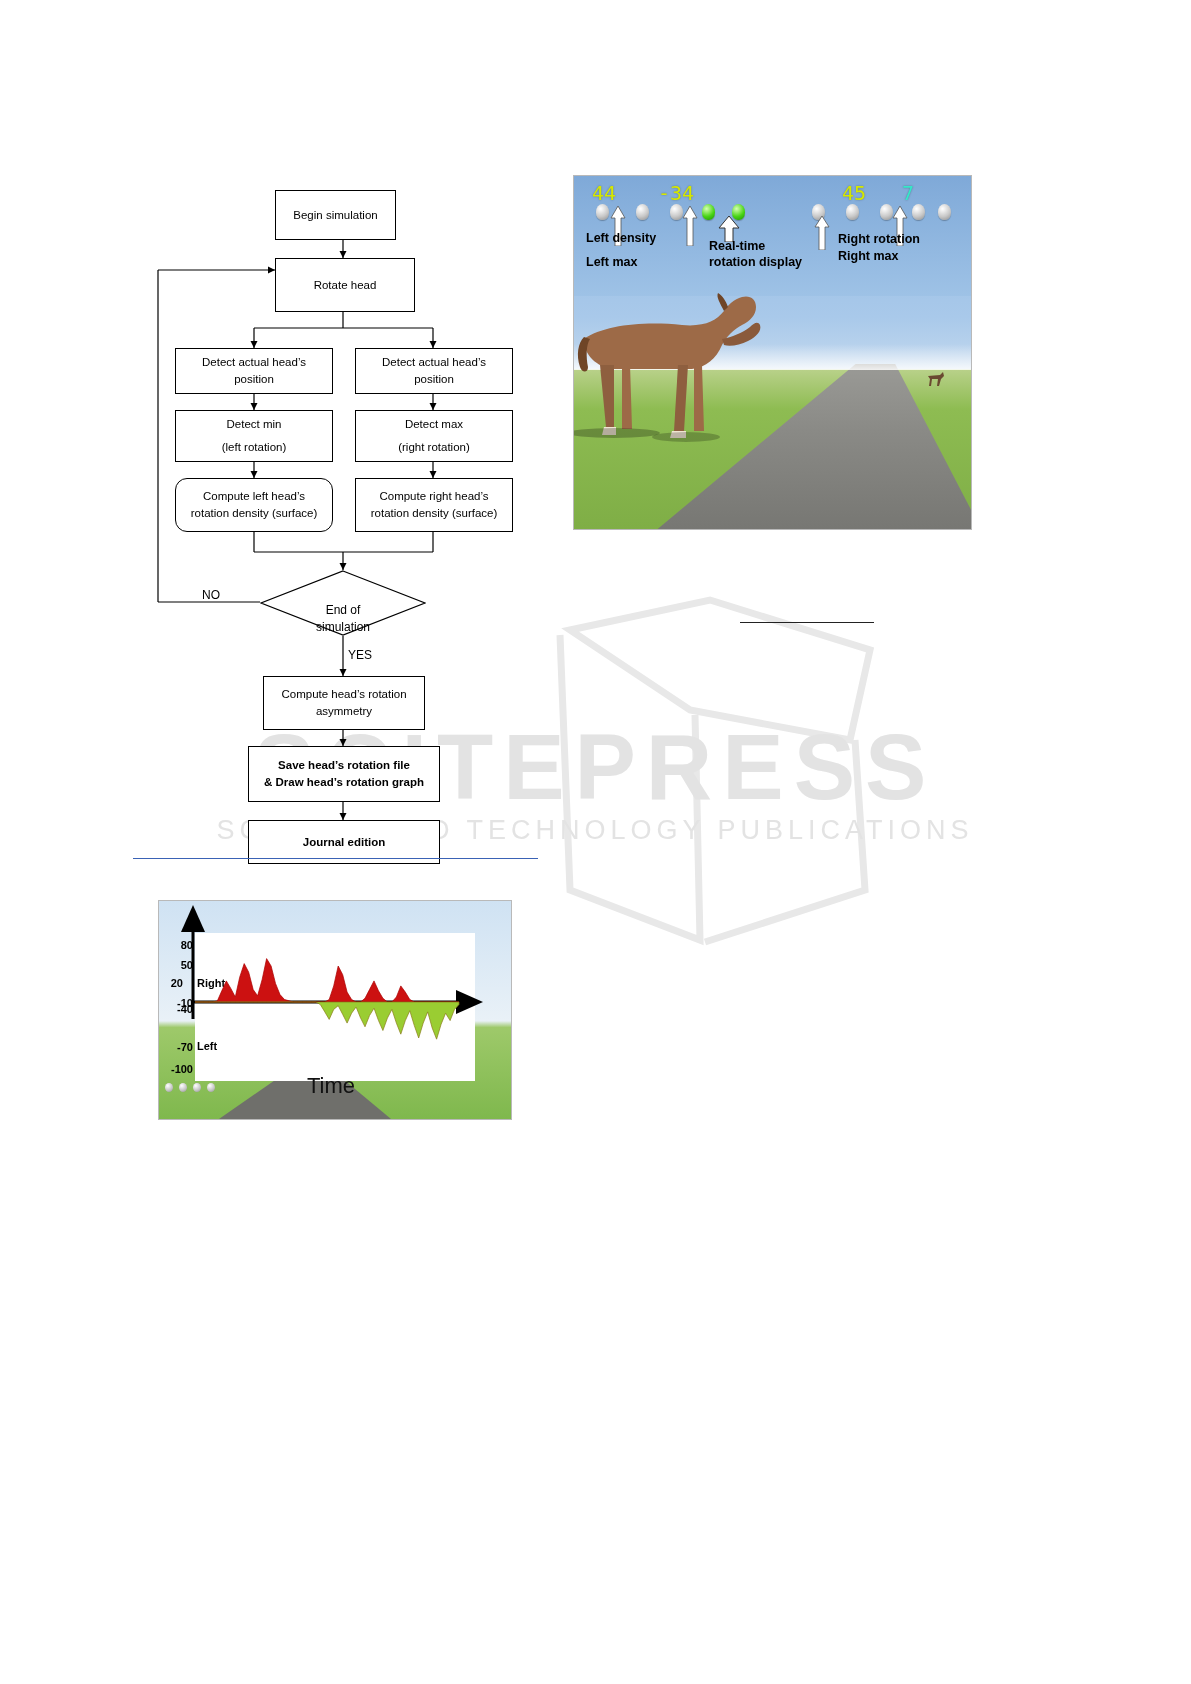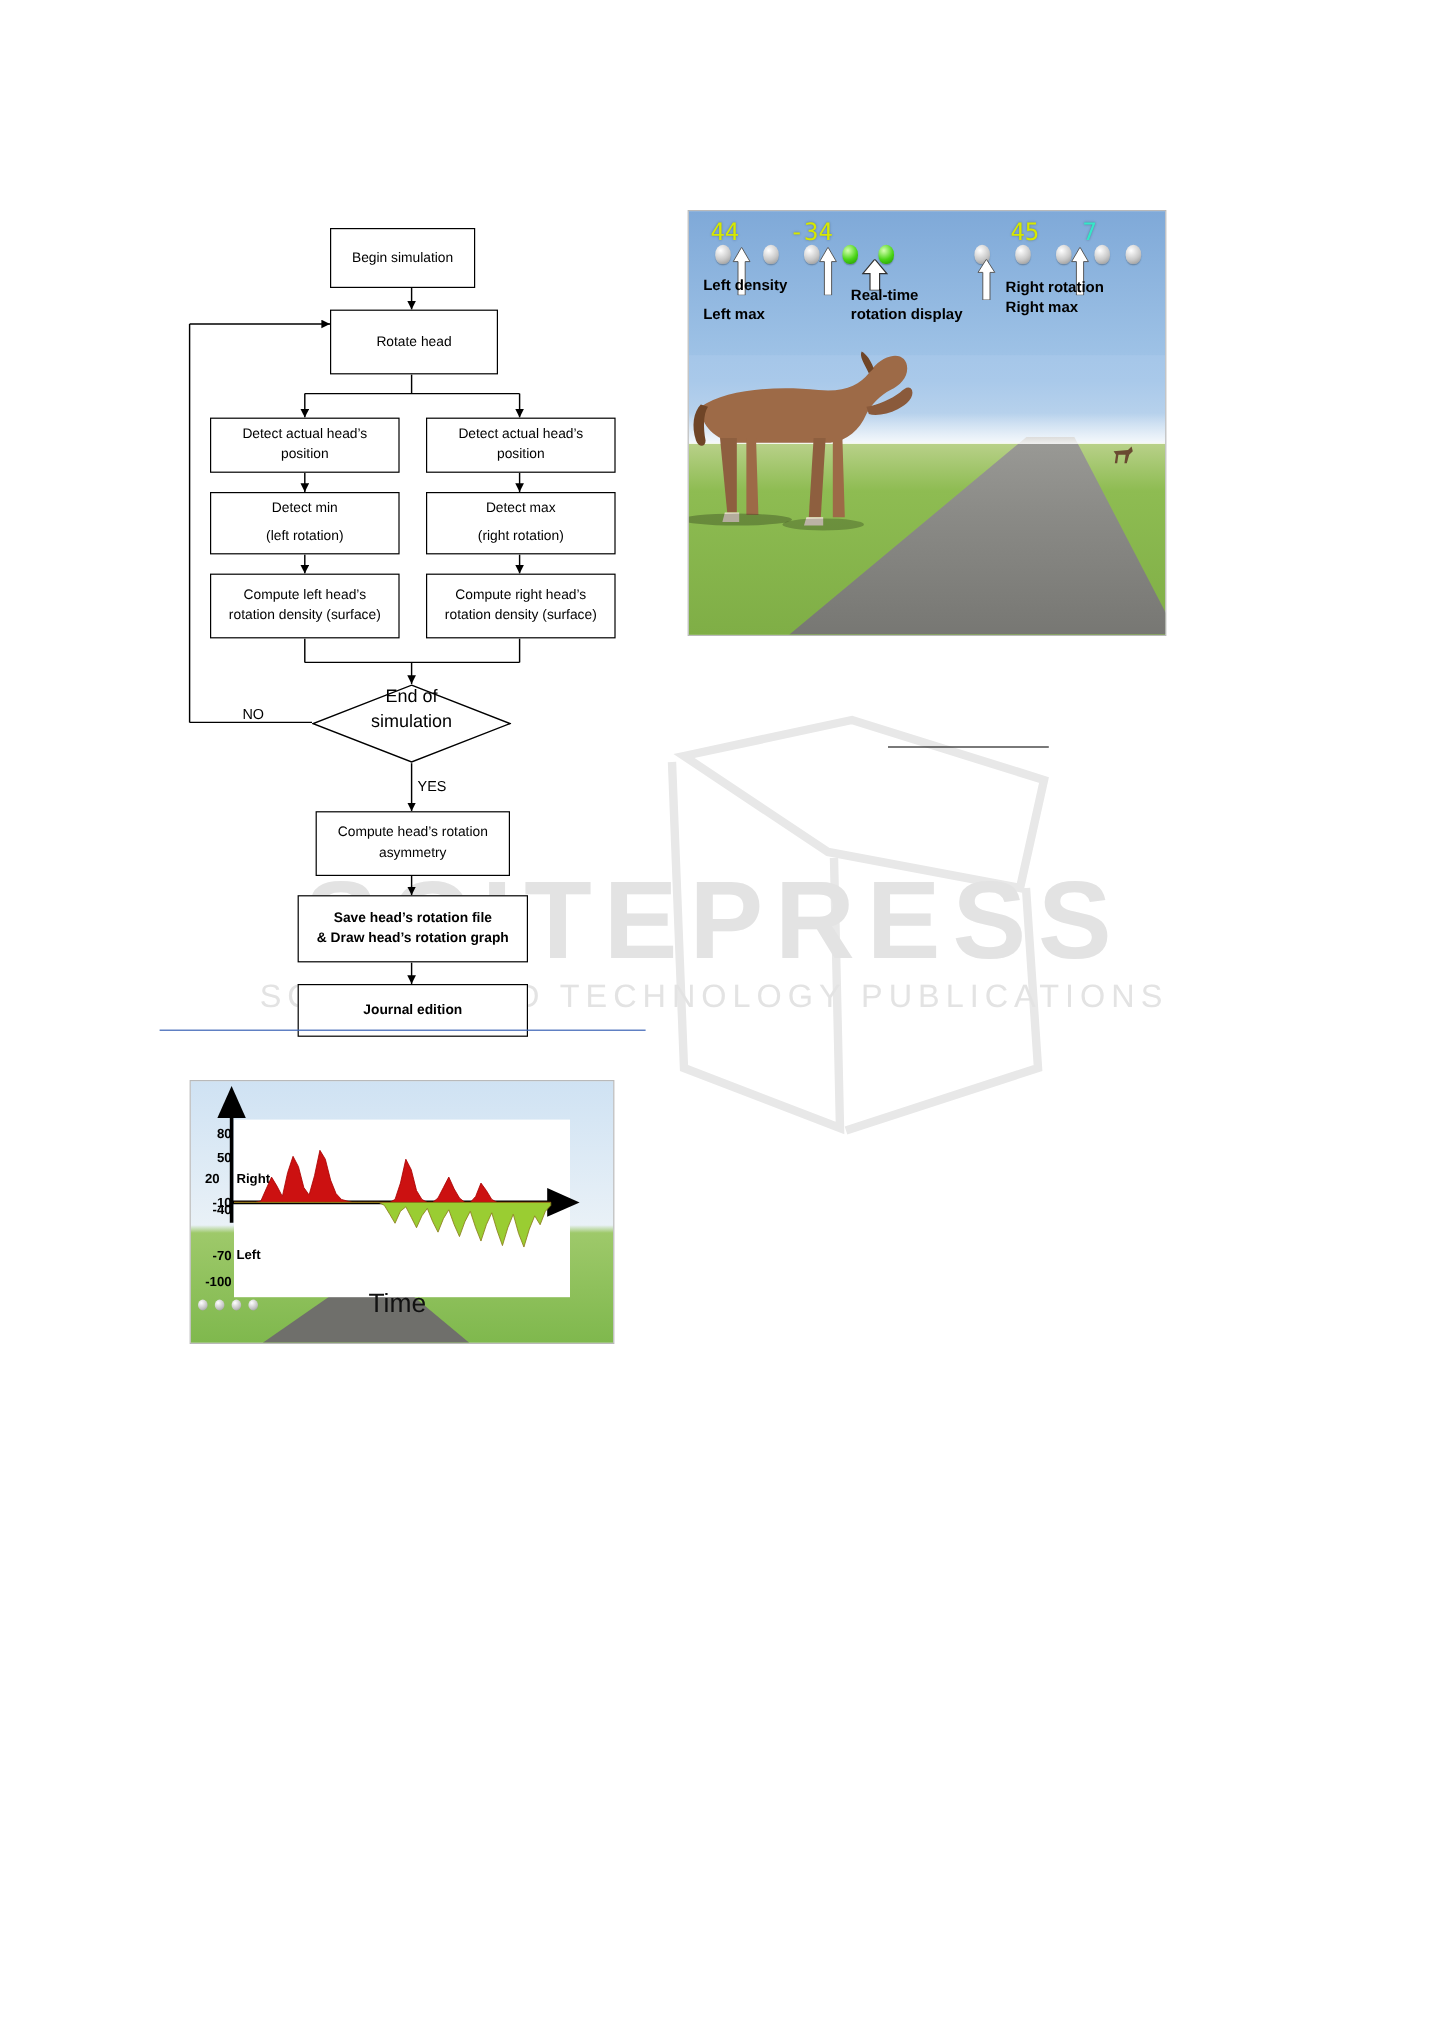--- a/index.html
+++ b/index.html
@@ -73,24 +73,24 @@
     text-align: center;
     font-size: 11.5px;
     color: #000;
     line-height: 1.45;
     padding: 2px 4px;
   }
   .fc-box span { display: block; }
   .fc-diamond {
     position: absolute;
     display: flex;
-    align-items: flex-start;
+    align-items: flex-end;
     justify-content: center;
     text-align: center;
-    font-size: 15px;
+    font-size: 12px;
     color: #000;
     line-height: 1.4;
   }
   .fc-diamond .dmd-shape {
     position: absolute;
     left: 0; top: 0;
     width: 100%; height: 100%;
   }
   .fc-diamond .dmd-label {
     position: relative;
@@ -307,21 +307,21 @@
     <span style="height:6px"></span>
     <span>(left rotation)</span>
   </div>
 
   <div class="fc-box" style="left:205px; top:240px; width:158px; height:52px;">
     <span>Detect max</span>
     <span style="height:6px"></span>
     <span>(right rotation)</span>
   </div>
 
-  <div class="fc-box" style="left:25px; top:308px; width:158px; height:54px;">
+  <div class="fc-box" style="left:25px; top:308px; width:158px; height:54px;border-radius:12px;">
     <span>Compute left head’s</span>
     <span>rotation density (surface)</span>
   </div>
 
   <div class="fc-box" style="left:205px; top:308px; width:158px; height:54px;">
     <span>Compute right head’s</span>
     <span>rotation density (surface)</span>
   </div>
 
   <div class="fc-diamond" style="left:110px; top:400px; width:166px; height:66px;">

